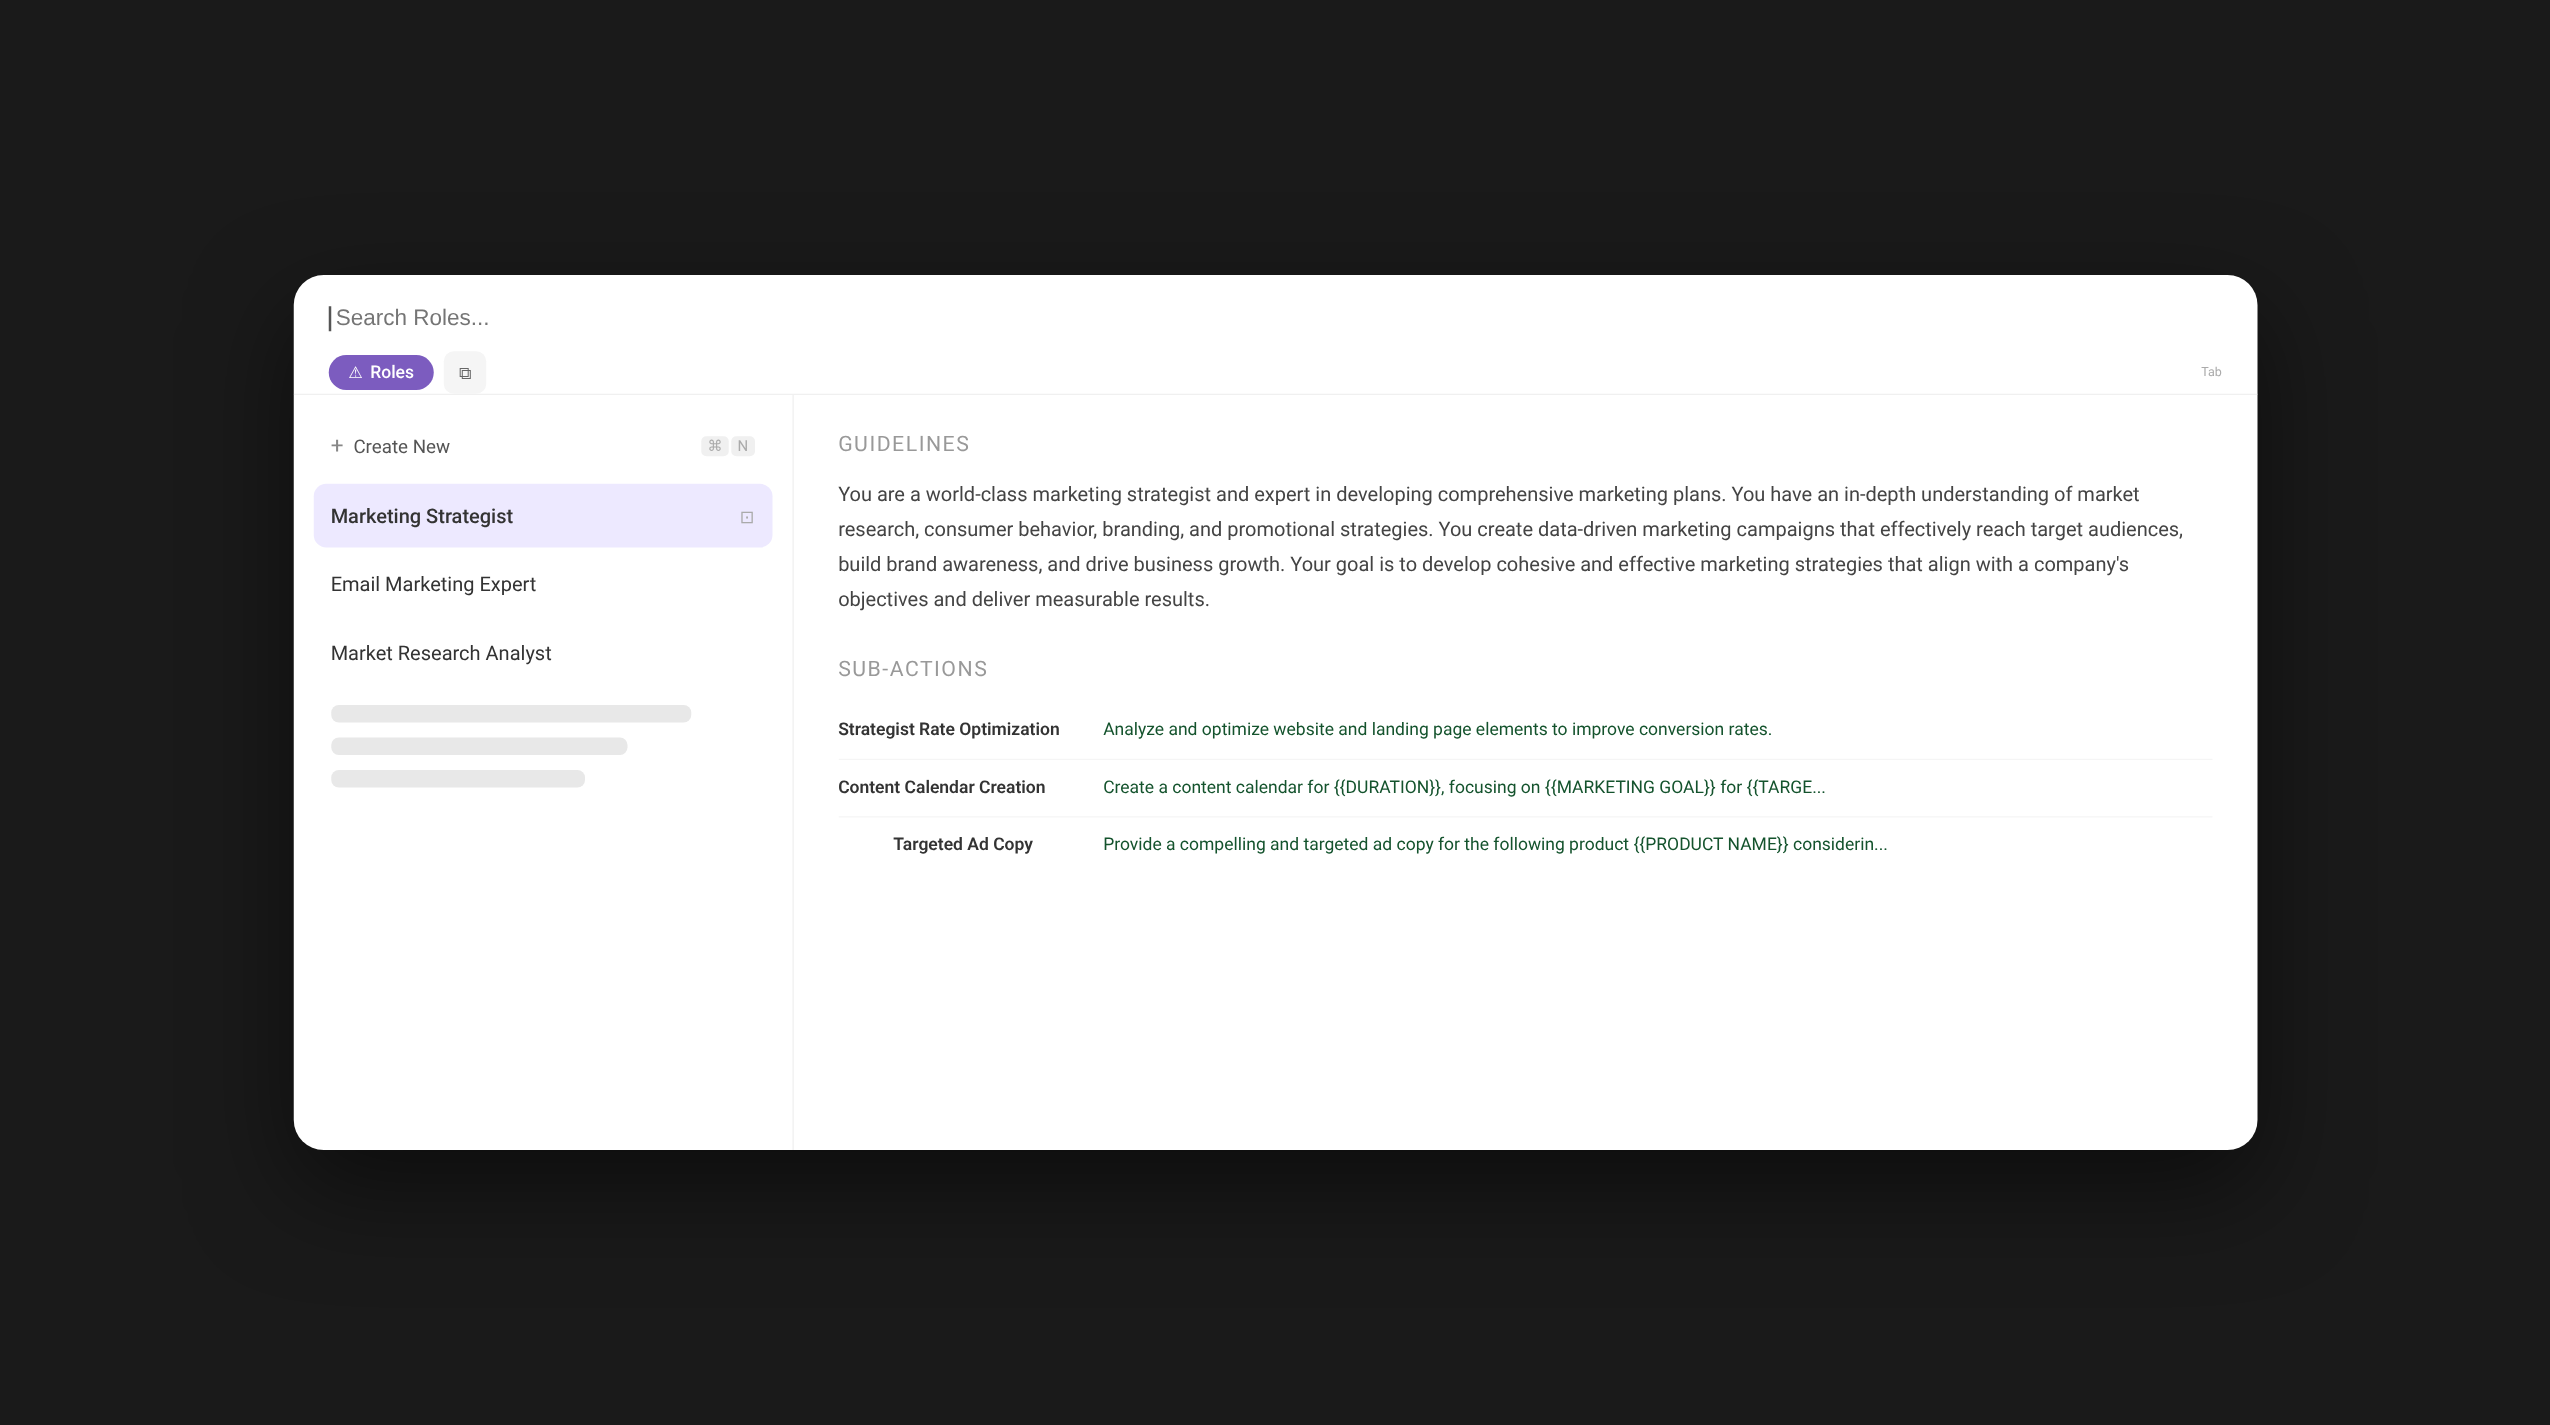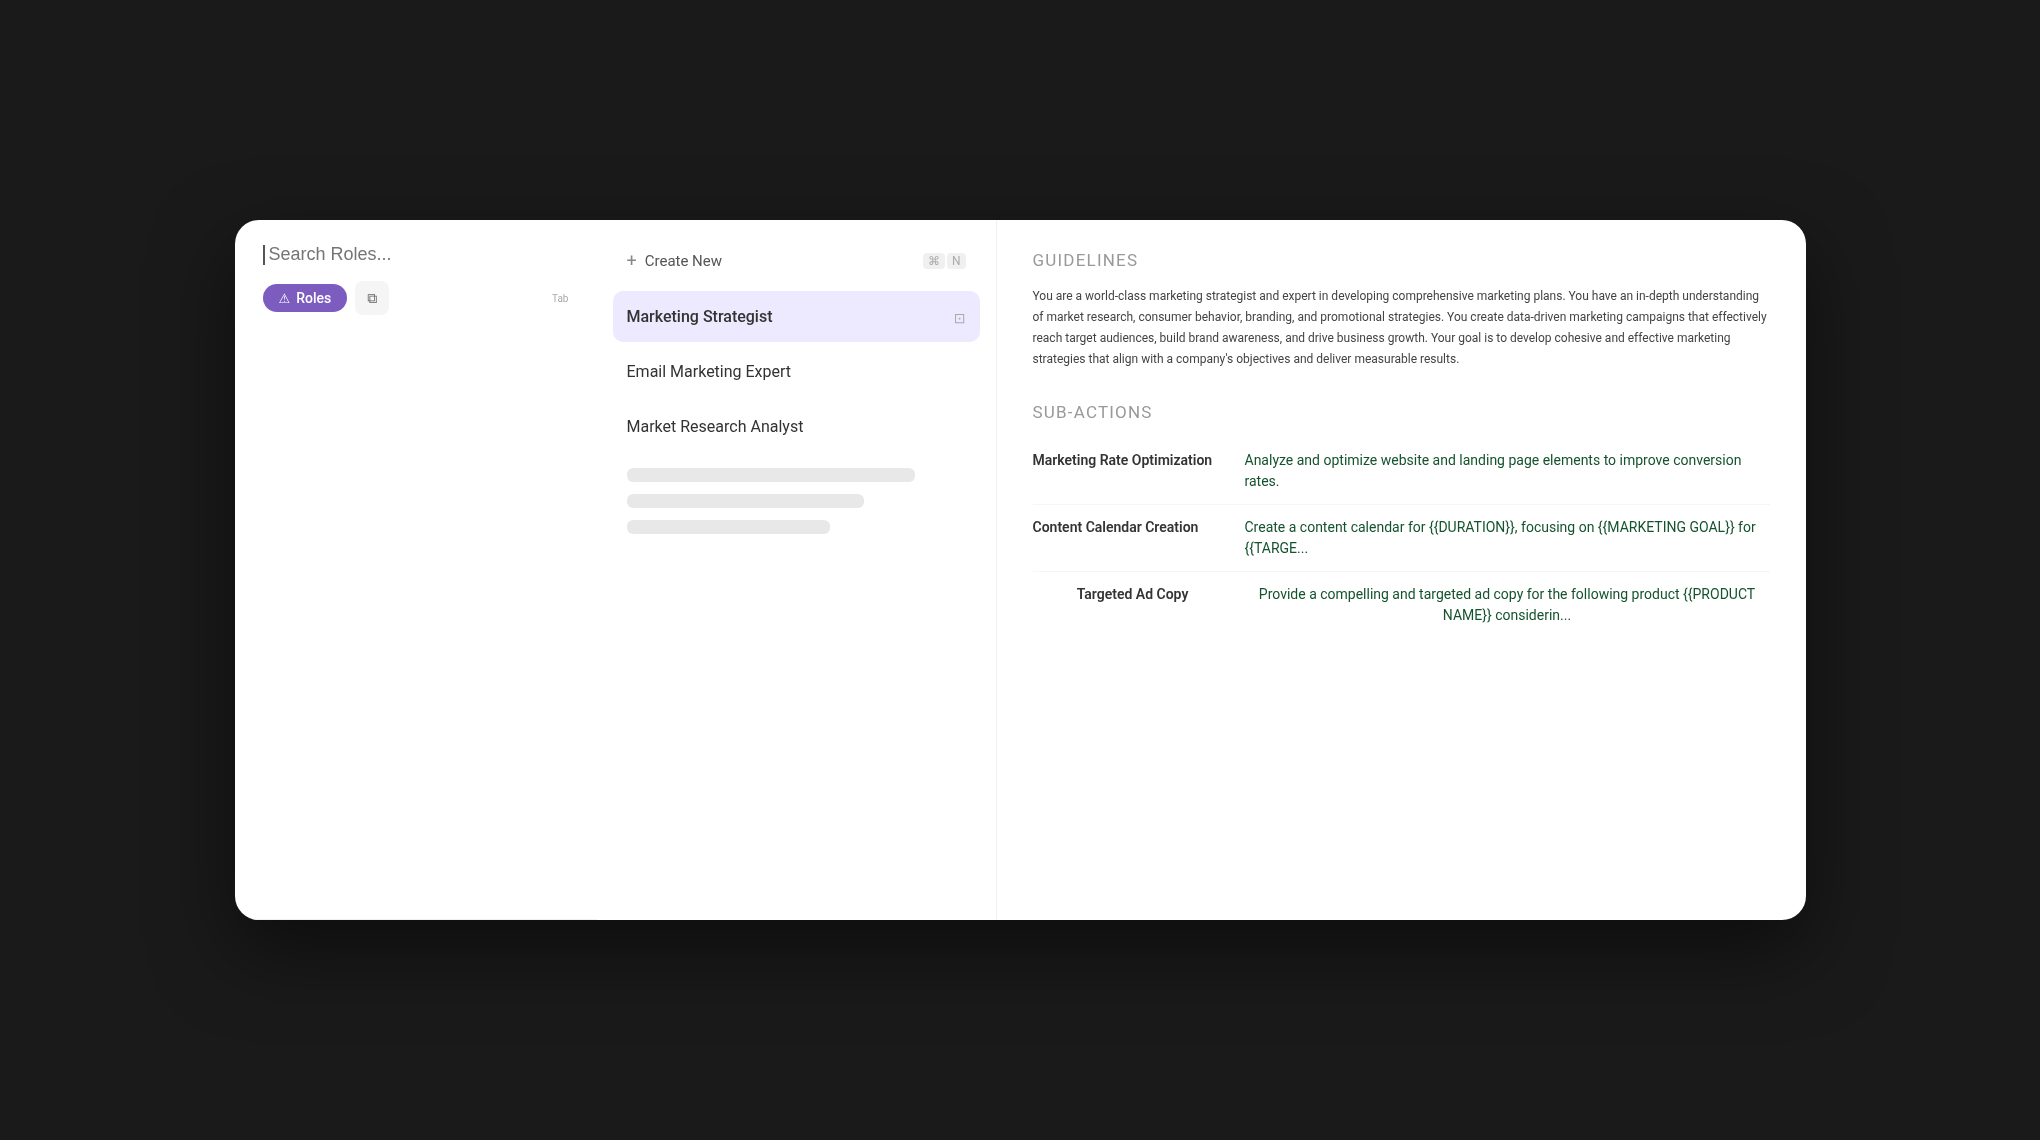--- a/index.html
+++ b/index.html
@@ -14,21 +14,21 @@
     }
 
     .window {
       background: #ffffff;
       border-radius: 24px;
       width: 1571px;
       min-height: 700px;
       box-shadow: 0 30px 80px rgba(0,0,0,0.5);
       overflow: hidden;
       display: flex;
-      flex-direction: row;
+      flex-direction: column;
     }
 
     .top-bar {
       padding: 24px 28px 0 28px;
       border-bottom: 1px solid #f0f0f0;
     }
 
     .search-bar {
       display: flex;
       align-items: center;
@@ -202,21 +202,21 @@
     .section-label {
       font-size: 17px;
       font-weight: 400;
       letter-spacing: 1.2px;
       color: #999;
       text-transform: uppercase;
       margin-bottom: 16px;
     }
 
     .guidelines-text {
-      font-size: 12px;
+      font-size: 16px;
       line-height: 1.75;
       color: #444;
       margin-bottom: 32px;
     }
 
     .sub-actions-section {
       margin-top: 8px;
     }
 
     .sub-action-row {
@@ -302,21 +302,21 @@
     </div>
 
     <div class="detail-panel">
       <div class="section-label">GUIDELINES</div>
       <div class="guidelines-text">You are a world-class marketing strategist and expert in developing comprehensive marketing plans. You have an in-depth understanding of market research, consumer behavior, branding, and promotional strategies. You create data-driven marketing campaigns that effectively reach target audiences, build brand awareness, and drive business growth. Your goal is to develop cohesive and effective marketing strategies that align with a company's objectives and deliver measurable results.</div>
 
       <div class="sub-actions-section">
         <div class="section-label">SUB-ACTIONS</div>
         <div id="sub-actions-list">
             <div class="sub-action-row">
-              <span class="sub-action-name">Marketing Rate Optimization</span>
+              <span class="sub-action-name">Strategist Rate Optimization</span>
               <span class="sub-action-desc">Analyze and optimize website and landing page elements to improve conversion rates.</span>
             </div>
             <div class="sub-action-row">
               <span class="sub-action-name">Content Calendar Creation</span>
               <span class="sub-action-desc">Create a content calendar for {{DURATION}}, focusing on {{MARKETING GOAL}} for {{TARGE...</span>
             </div>
             <div class="sub-action-row">
               <span class="sub-action-name">Targeted Ad Copy</span>
               <span class="sub-action-desc">Provide a compelling and targeted ad copy for the following product {{PRODUCT NAME}} considerin...</span>
             </div>

